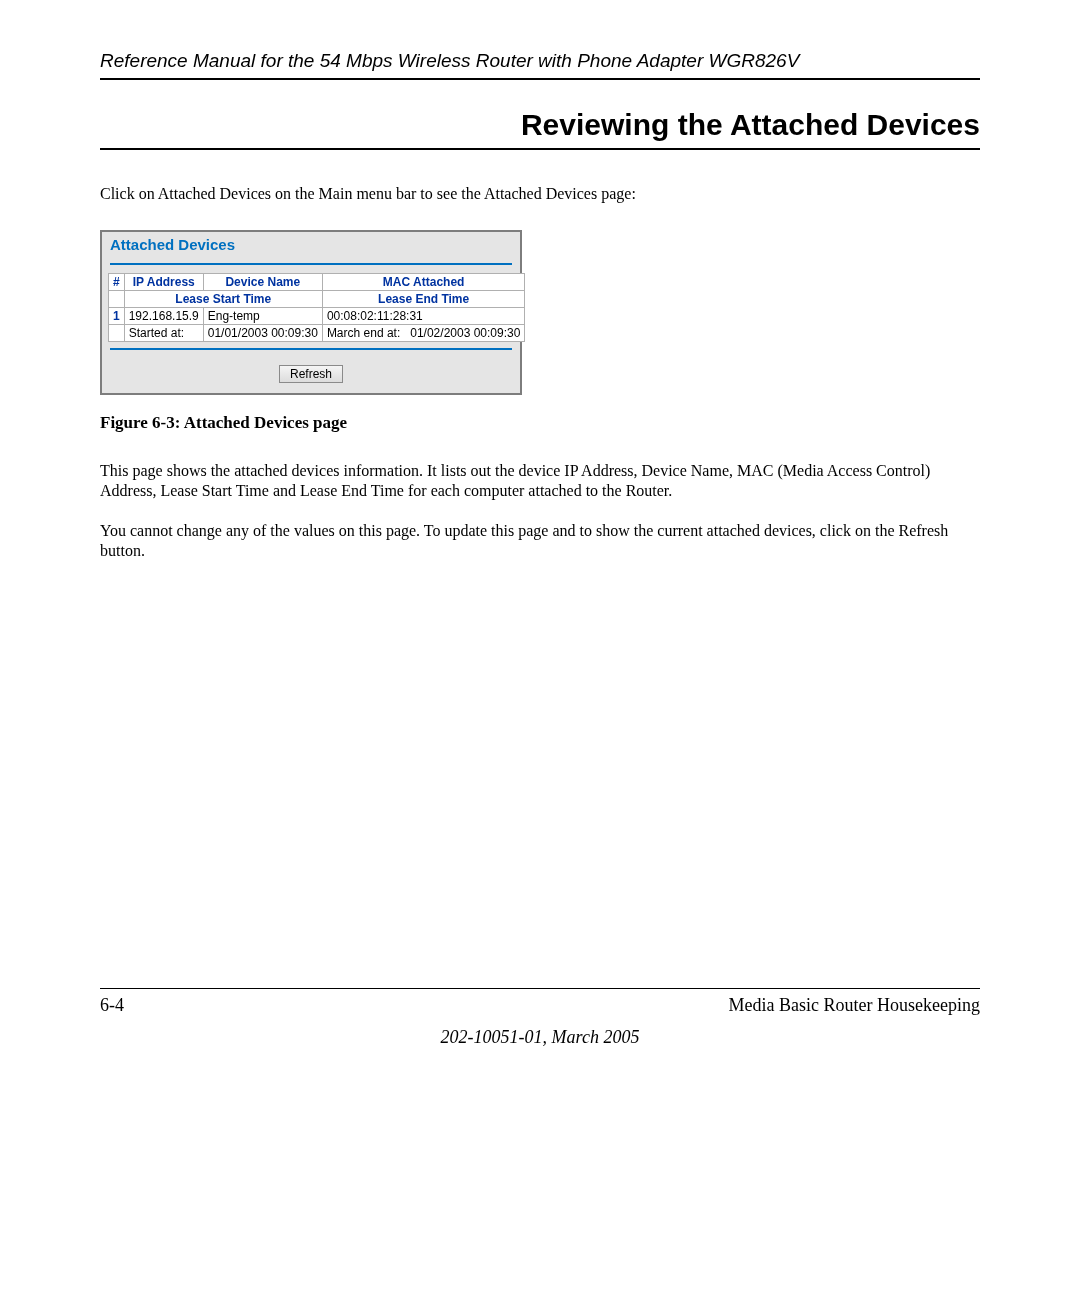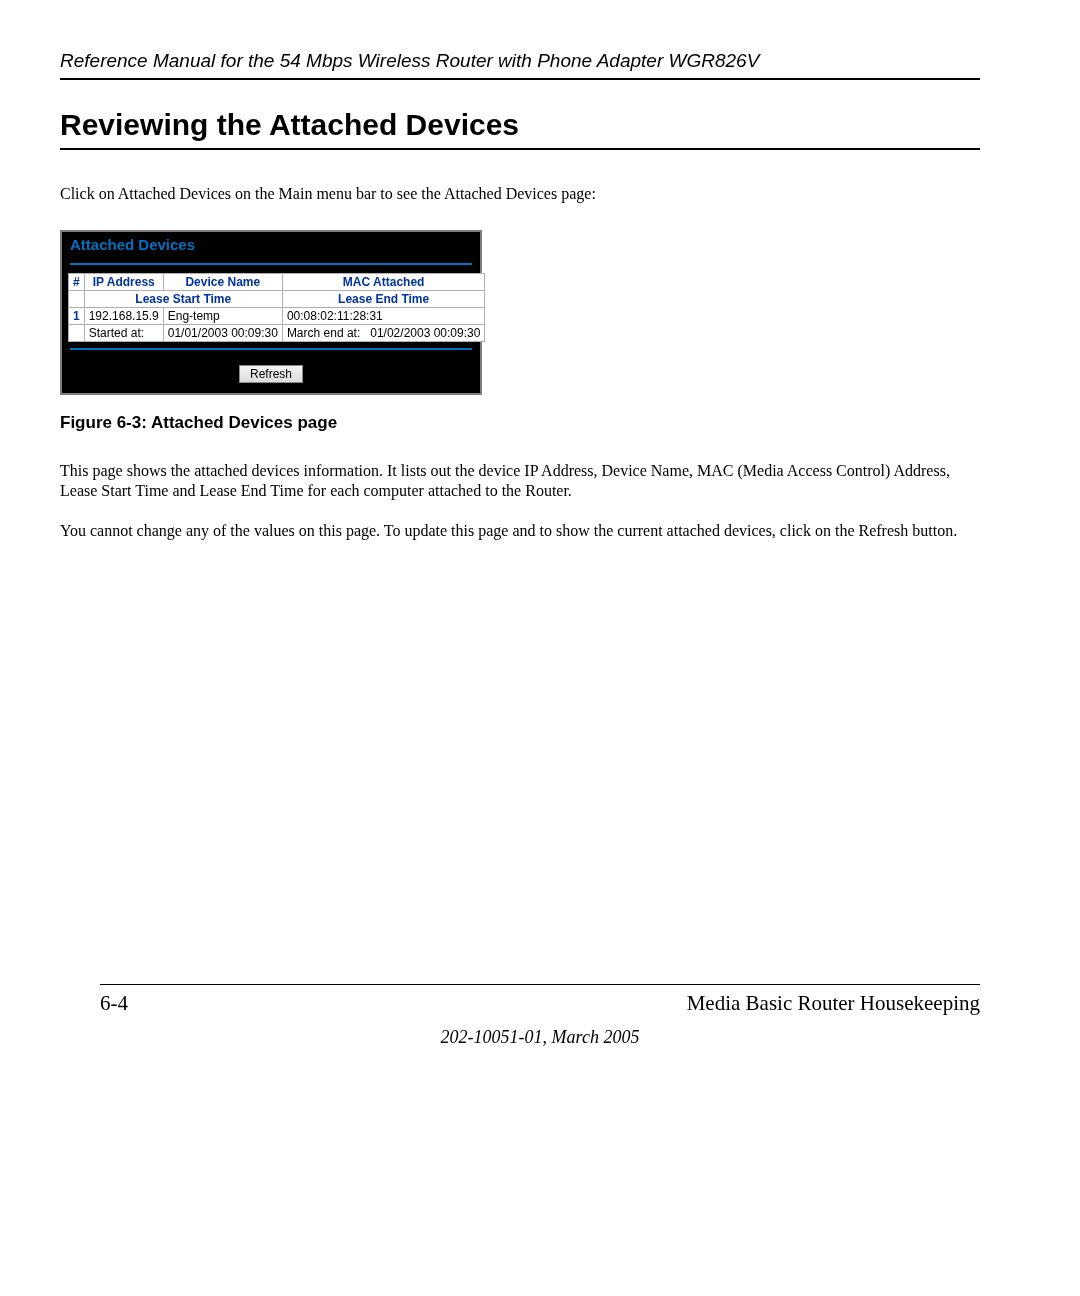--- a/index.html
+++ b/index.html
@@ -6,62 +6,63 @@
     margin: 0;
     padding: 0;
     background: #fff;
     font-family: "Times New Roman", Times, serif;
     color: #000;
   }
   .page {
     width: 1080px;
     height: 1088px;
     box-sizing: border-box;
-    padding: 50px 100px 40px 60px;
+    padding: 50px 100px 40px 100px;
     position: relative;
   }
   .running-header {
     font-style: italic;
     font-size: 19px;
     font-family: Arial, Helvetica, sans-serif;
     margin-bottom: 6px;
   }
   .hr {
     border: none;
     border-top: 2px solid #000;
     margin: 0 0 28px 0;
   }
   h1.section-title {
     font-family: Arial, Helvetica, sans-serif;
     font-weight: bold;
     font-size: 30px;
     margin: 16px 0 6px 0;
+    text-align: right;
   }
   .title-rule {
     border: none;
     border-top: 2px solid #000;
     margin: 0 0 34px 0;
   }
   p.body {
     font-size: 16px;
     line-height: 1.25;
     margin: 0 0 20px 0;
   }
   .figure-caption {
-    font-family: Liberation Sans, sans-serif;
+    font-family: Liberation Serif, serif;
     font-weight: bold;
     font-size: 17px;
     margin: 18px 0 28px 0;
   }
 
   
   .panel {
     width: 418px;
     border: 2px solid #7d7d7d;
-    background: #000000;
+    background: #e5e5e5;
     margin-top: 26px;
     font-family: Arial, Helvetica, sans-serif;
   }
   .panel-inner {
     padding: 4px 6px 10px 6px;
   }
   .panel-title {
     color: #0070c0;
     font-weight: bold;
     font-size: 15px;
@@ -115,21 +116,21 @@
     bottom: 40px;
   }
   .footer-rule {
     border: none;
     border-top: 1.5px solid #000;
     margin: 0 0 6px 0;
   }
   .footer-line {
     display: flex;
     justify-content: space-between;
-    font-size: 21px;
+    font-size: 18px;
     font-family: "Times New Roman", Times, serif;
   }
   .footer-doc {
     text-align: center;
     font-style: italic;
     font-size: 18px;
     margin-top: 11px;
   }
 </style>
 </head>

